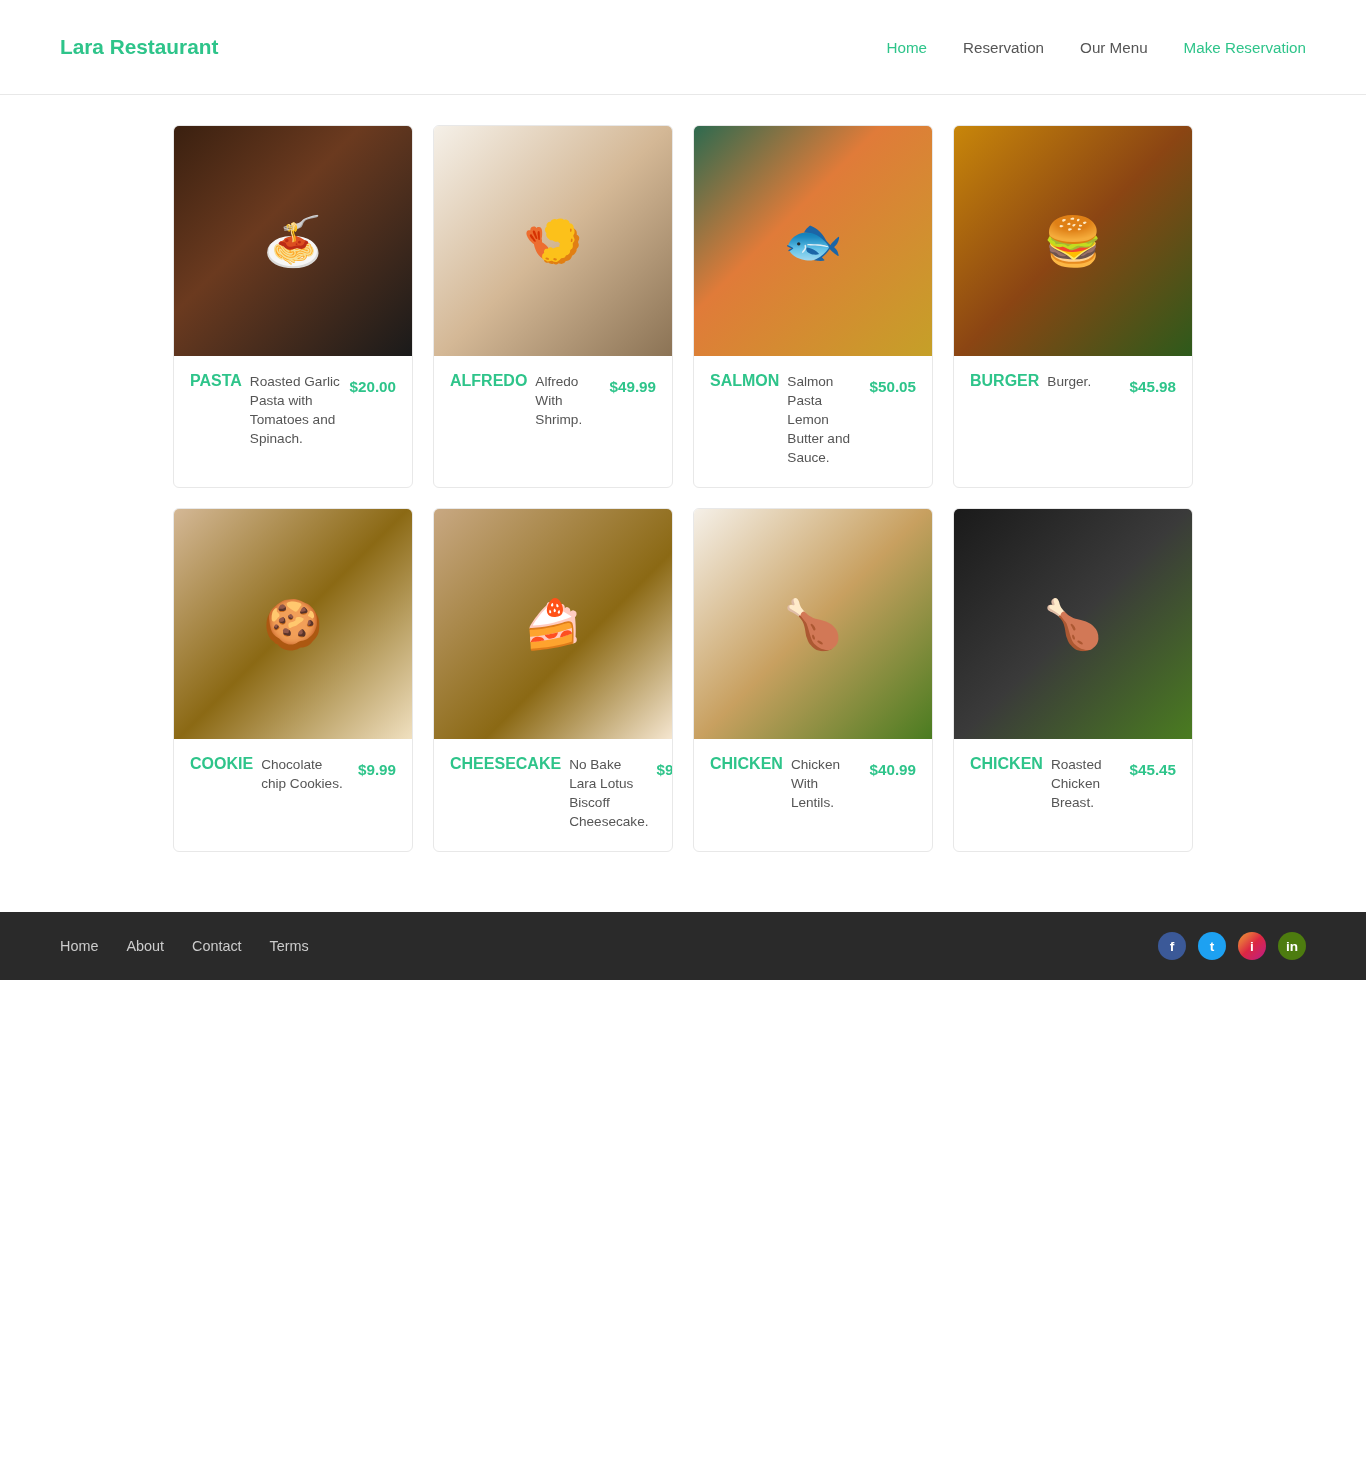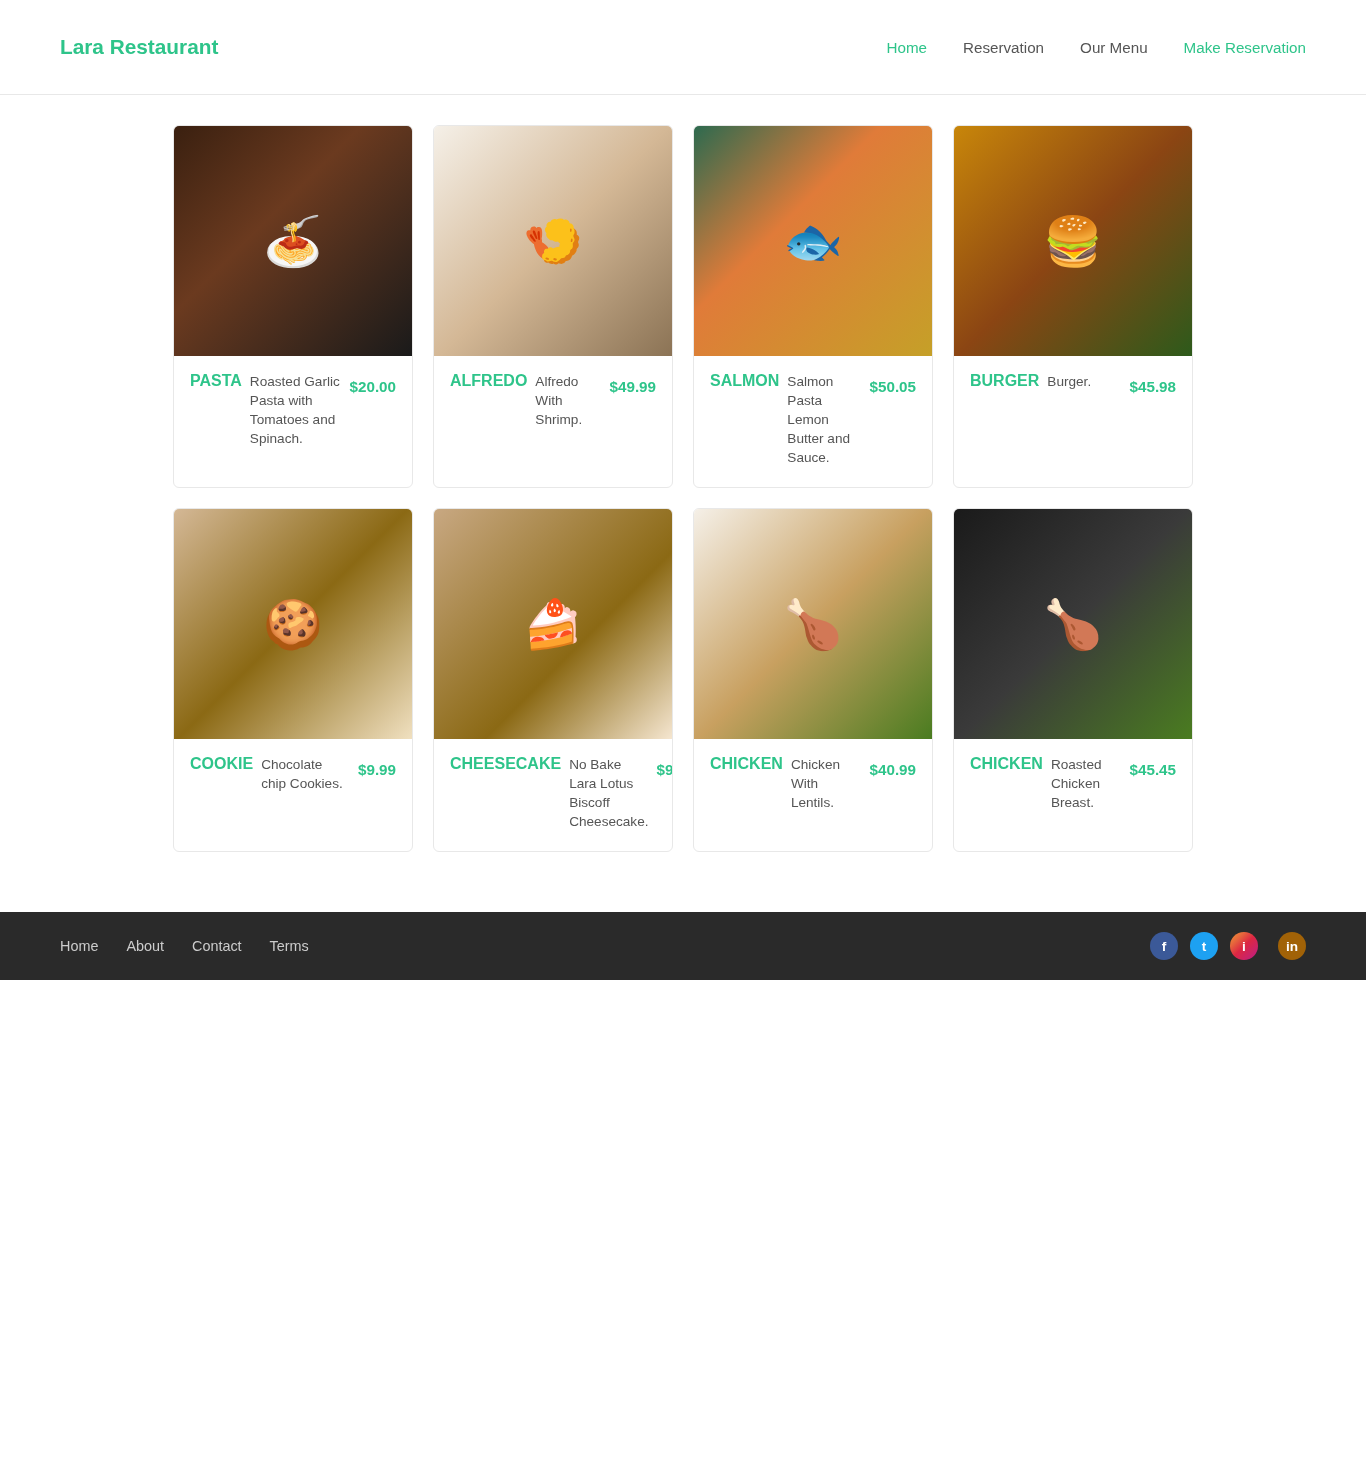--- a/index.html
+++ b/index.html
@@ -125,21 +125,21 @@
       justify-content: center;
       font-size: 0.85rem;
       font-weight: bold;
       color: #fff;
       cursor: pointer;
     }
 
     .social-fb { background: #3b5998; }
     .social-tw { background: #1da1f2; }
     .social-ig { background: linear-gradient(135deg, #f09433, #e6683c, #dc2743, #cc2366, #bc1888); }
-    .social-li { background: #a16207; margin-left: 8px; }
+    .social-li { background: #4d7c0f; }
 
     
     .food-pasta { background: linear-gradient(135deg, #3a2010 0%, #6b3a1f 40%, #1a1a1a 100%); }
     .food-alfredo { background: linear-gradient(135deg, #f5f0e8 0%, #d4b896 50%, #8b7355 100%); }
     .food-salmon { background: linear-gradient(135deg, #2d6a4f 0%, #e07b39 40%, #c5a028 100%); }
     .food-burger { background: linear-gradient(135deg, #c8860a 0%, #8b4513 50%, #2d5a1b 100%); }
     .food-cookie { background: linear-gradient(135deg, #d4b896 0%, #8b6914 50%, #f0e0c0 100%); }
     .food-cheesecake { background: linear-gradient(135deg, #c8a882 0%, #8b6914 60%, #f5e6d0 100%); }
     .food-chicken-lentils { background: linear-gradient(135deg, #f5f0e8 0%, #c8a060 50%, #4a7c20 100%); }
     .food-chicken-breast { background: linear-gradient(135deg, #1a1a1a 0%, #3a3a3a 50%, #4a7c20 100%); }

